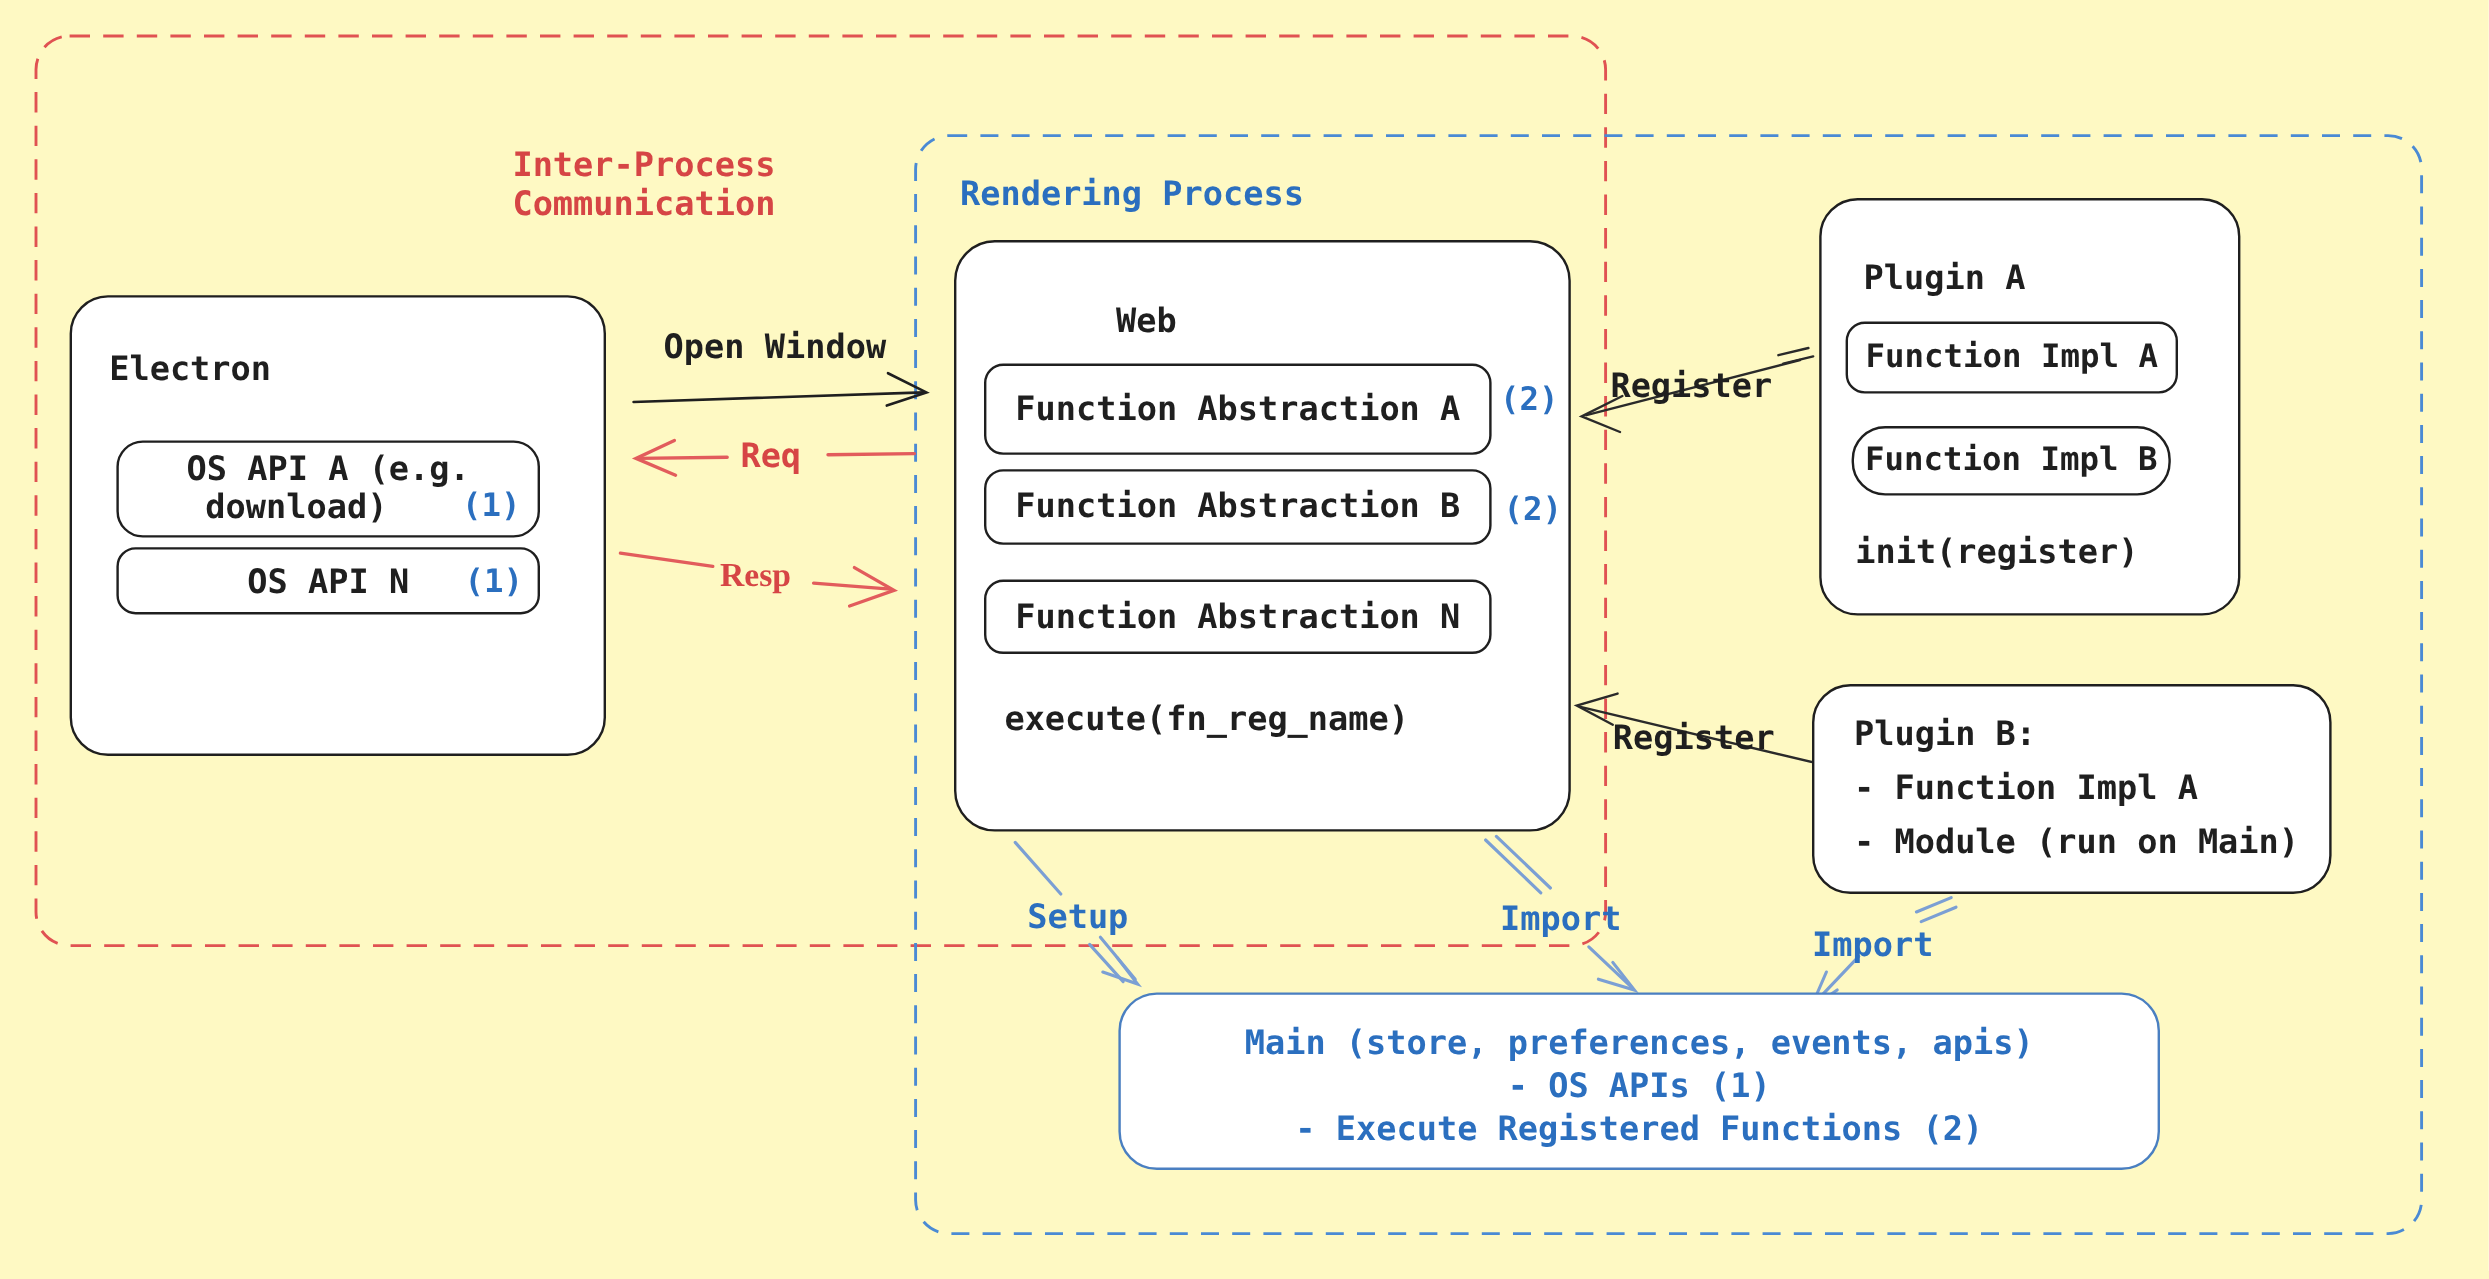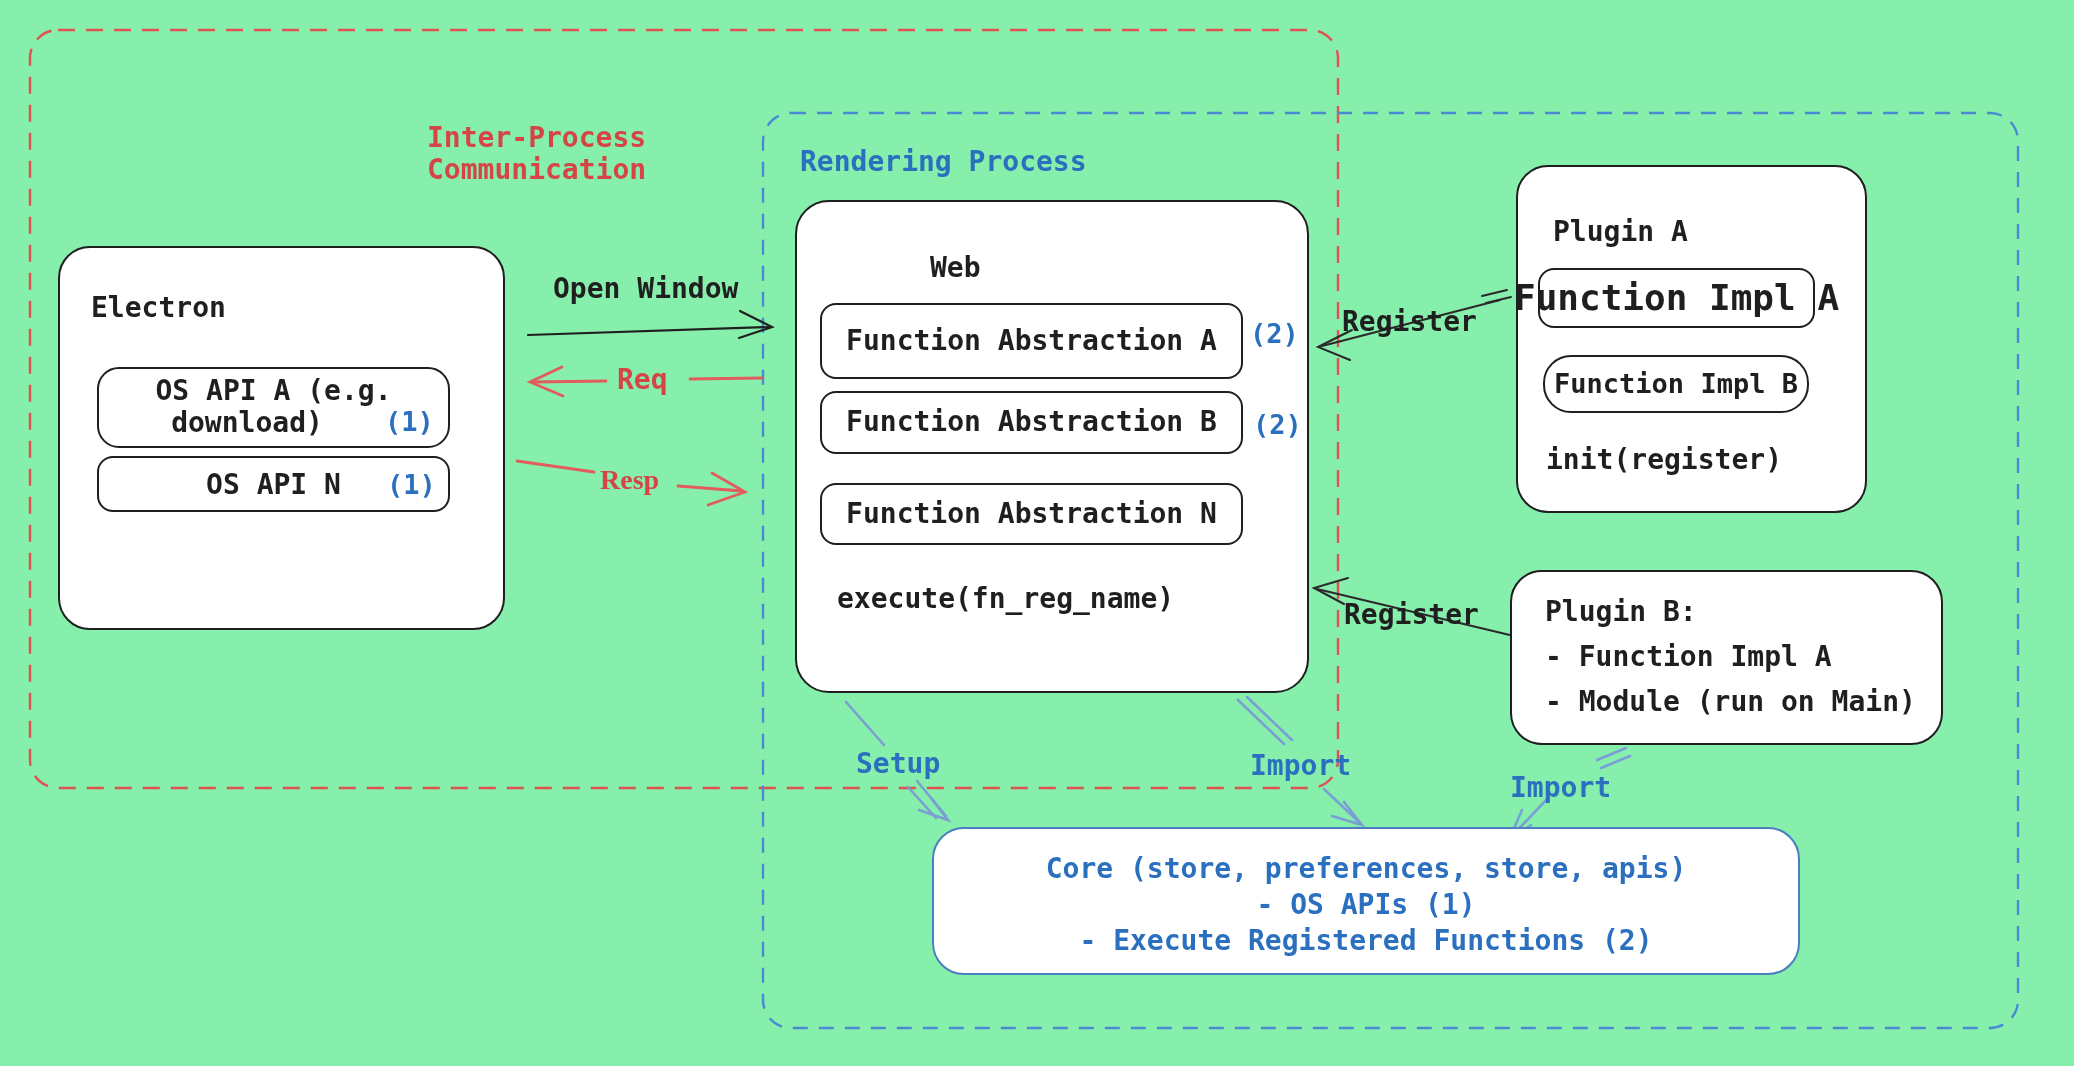--- a/index.html
+++ b/index.html
@@ -1,18 +1,18 @@
 <!DOCTYPE html>
 <html><head>
 <meta charset="utf-8">
 <title>Plugin Architecture Diagram</title>
 <style>
   html,body { margin:0; padding:0; background:#ffffff; }
   #canvas {
-    position:relative; width:2074px; height:1066px; background:#86efac;
+    position:relative; width:2074px; height:1066px; background:#fef9c3;
     font-family:"DejaVu Sans Mono","Liberation Mono",monospace; overflow:hidden;
   }
   #arrow-layer { position:absolute; left:0; top:0; z-index:1; }
   .box {
     position:absolute; box-sizing:border-box; background:#ffffff;
     border:2.2px solid #1f1f1f; z-index:2;
   }
   .t {
     position:absolute; z-index:3; white-space:pre;
     font:bold 28px "DejaVu Sans Mono","Liberation Mono",monospace;
@@ -123,32 +123,32 @@
     </div>
 
   <div class="t" style="left:837px; top:583px;">execute(fn_reg_name)</div>
 
   <div class="t" style="left:1342px; top:306px;">Register</div>
   <div class="t" style="left:1344px; top:599px;">Register</div>
 
   <div class="box" style="left:1516px; top:165px; width:351px; height:348px; border-radius:32px;"></div>
   <div class="t" style="left:1553px; top:216px;">Plugin A</div>
   <div class="box center" style="left:1538px; top:268px; width:277px; height:60px; border-radius:16px;">
-      <span class="t" style="position:static; font-size:36px;">Function Impl A</span>
+      <span class="t" style="position:static; font-size:27px;">Function Impl A</span>
     </div>
   <div class="box center" style="left:1543px; top:355px; width:266px; height:58px; border-radius:28px;">
       <span class="t" style="position:static; font-size:27px;">Function Impl B</span>
     </div>
   <div class="t" style="left:1546px; top:444px;">init(register)</div>
 
   <div class="box" style="left:1510px; top:570px; width:433px; height:175px; border-radius:32px;"></div>
   <div class="t" style="left:1545px; top:596px;">Plugin B:</div>
   <div class="t" style="left:1545px; top:686px;">- Module (run on Main)</div>
   <div class="t" style="left:1545px; top:641px;">- Function Impl A</div>
 
   <div class="t blue" style="left:856px; top:748px;">Setup</div>
   <div class="t blue" style="left:1250px; top:750px;">Import</div>
   <div class="t blue" style="left:1510px; top:772px;">Import</div>
 
   <div class="box" style="left:932px; top:827px; width:868px; height:148px; border-radius:32px; border-color:#4a7fc1; border-width:2.4px;"></div>
-  <div class="t blue" style="left:932px; top:851px; width:868px; text-align:center; line-height:36px;"><span>Core (store, preferences, store, apis)</span><br><span>- OS APIs (1)</span><br><span>- Execute Registered Functions (2)</span></div>
+  <div class="t blue" style="left:932px; top:851px; width:868px; text-align:center; line-height:36px;"><span>Main (store, preferences, events, apis)</span><br><span>- OS APIs (1)</span><br><span>- Execute Registered Functions (2)</span></div>
 
 </div>
 
 </body></html>

